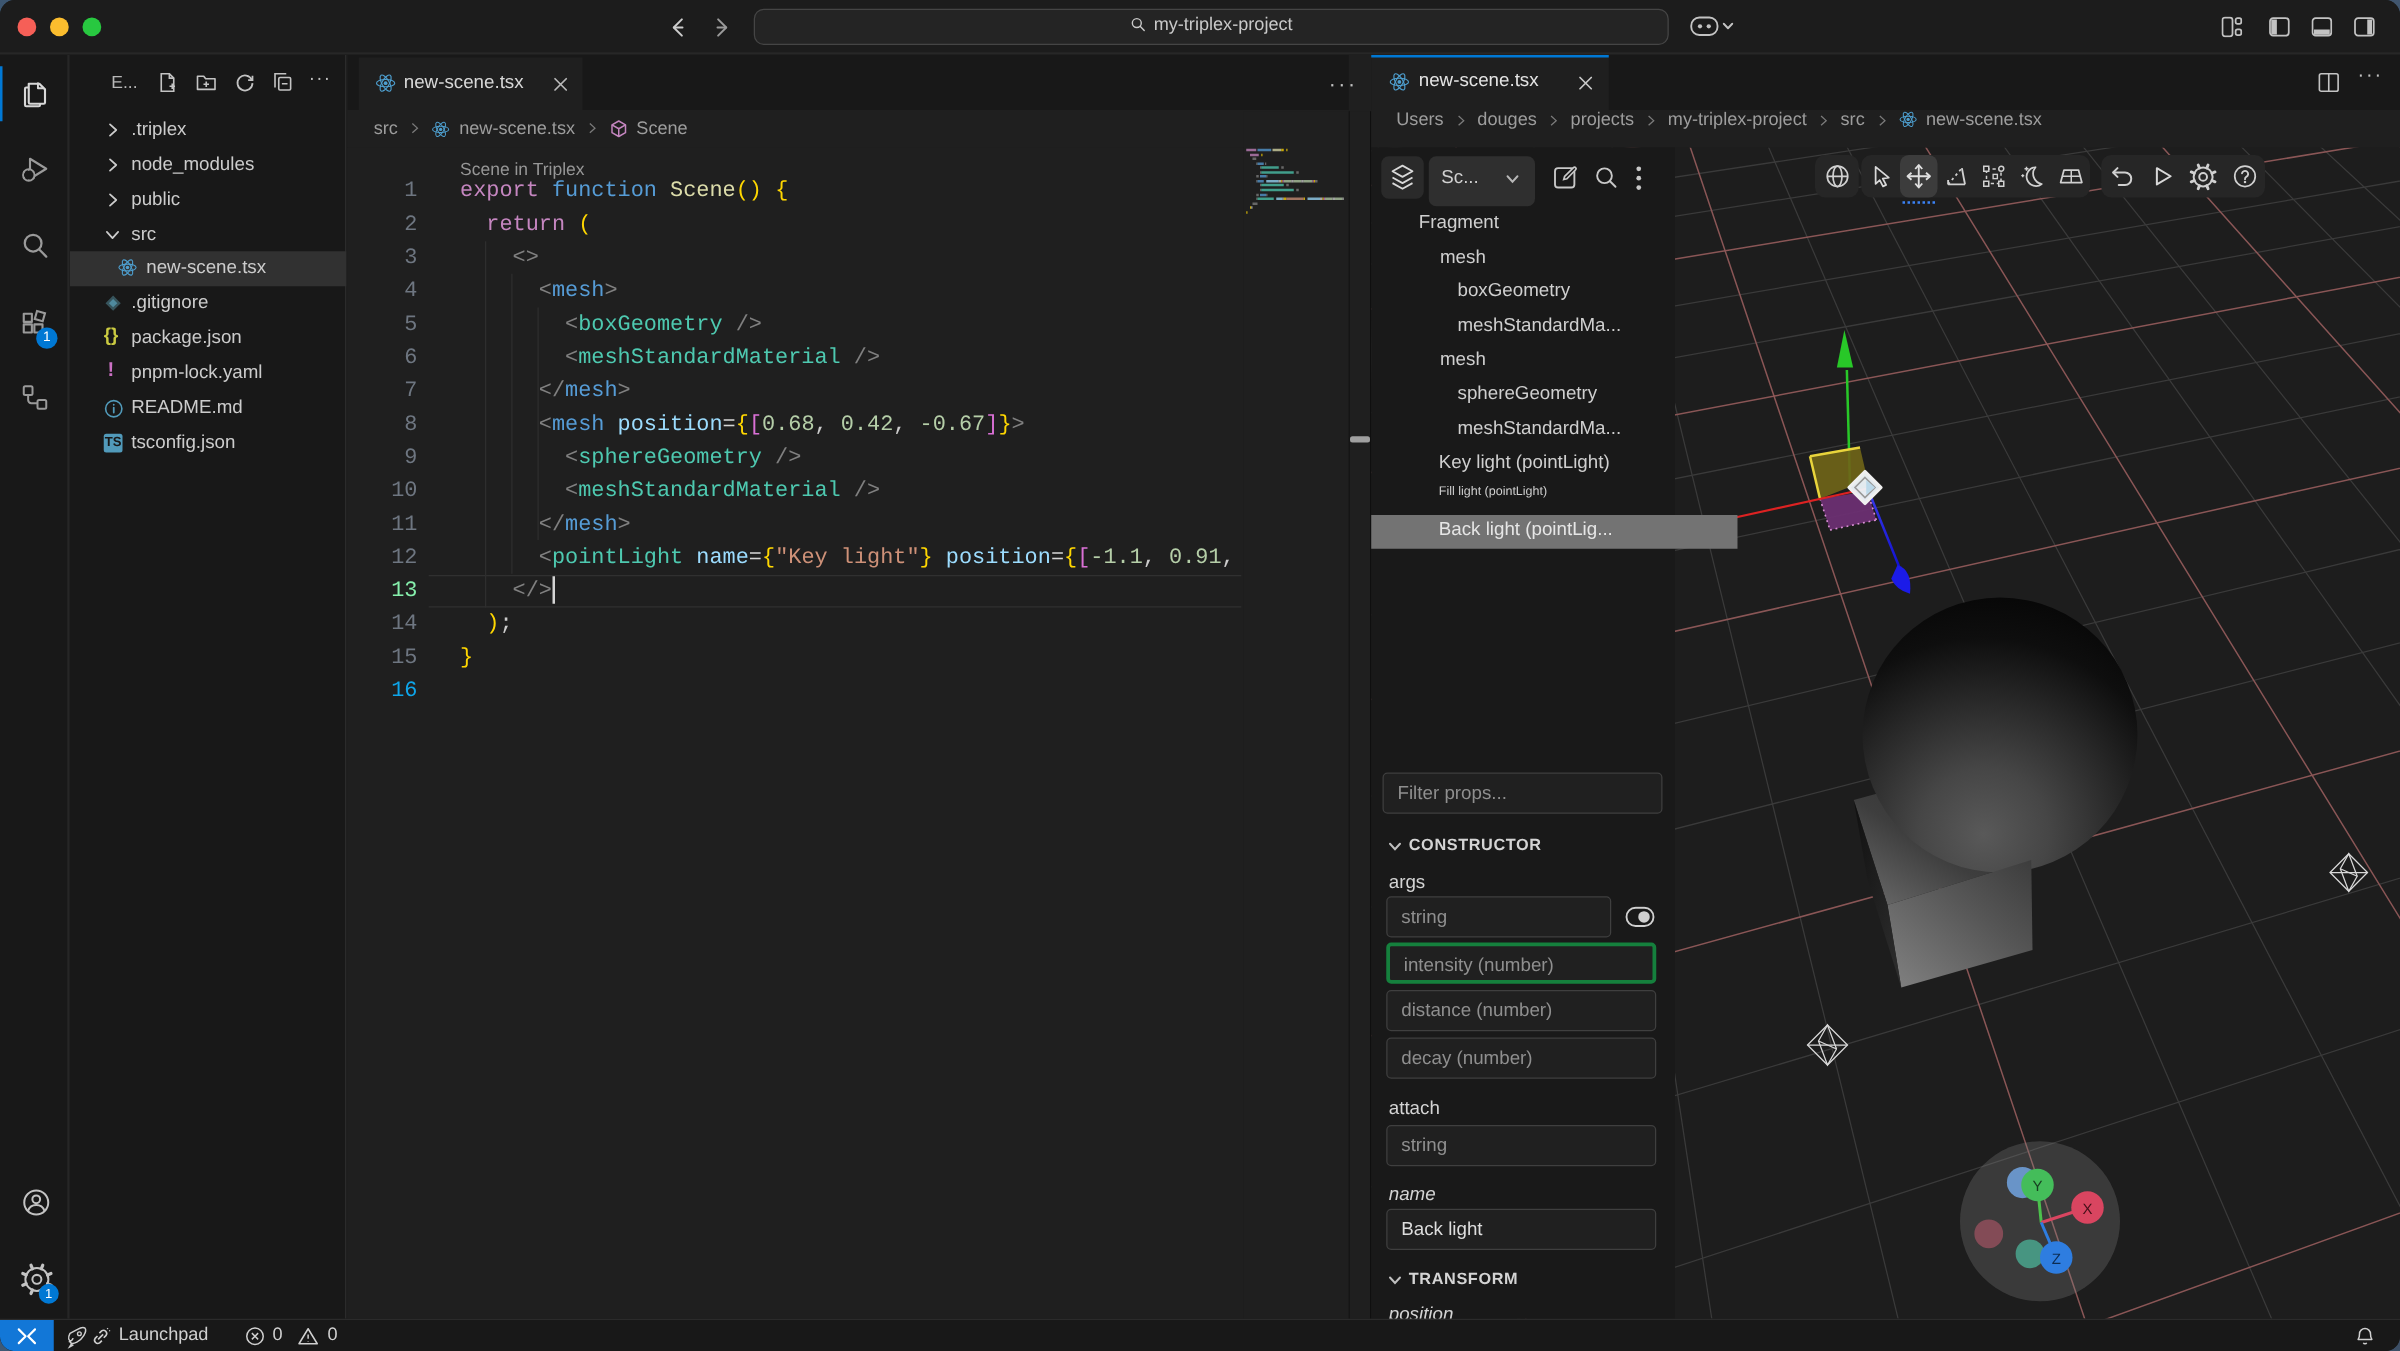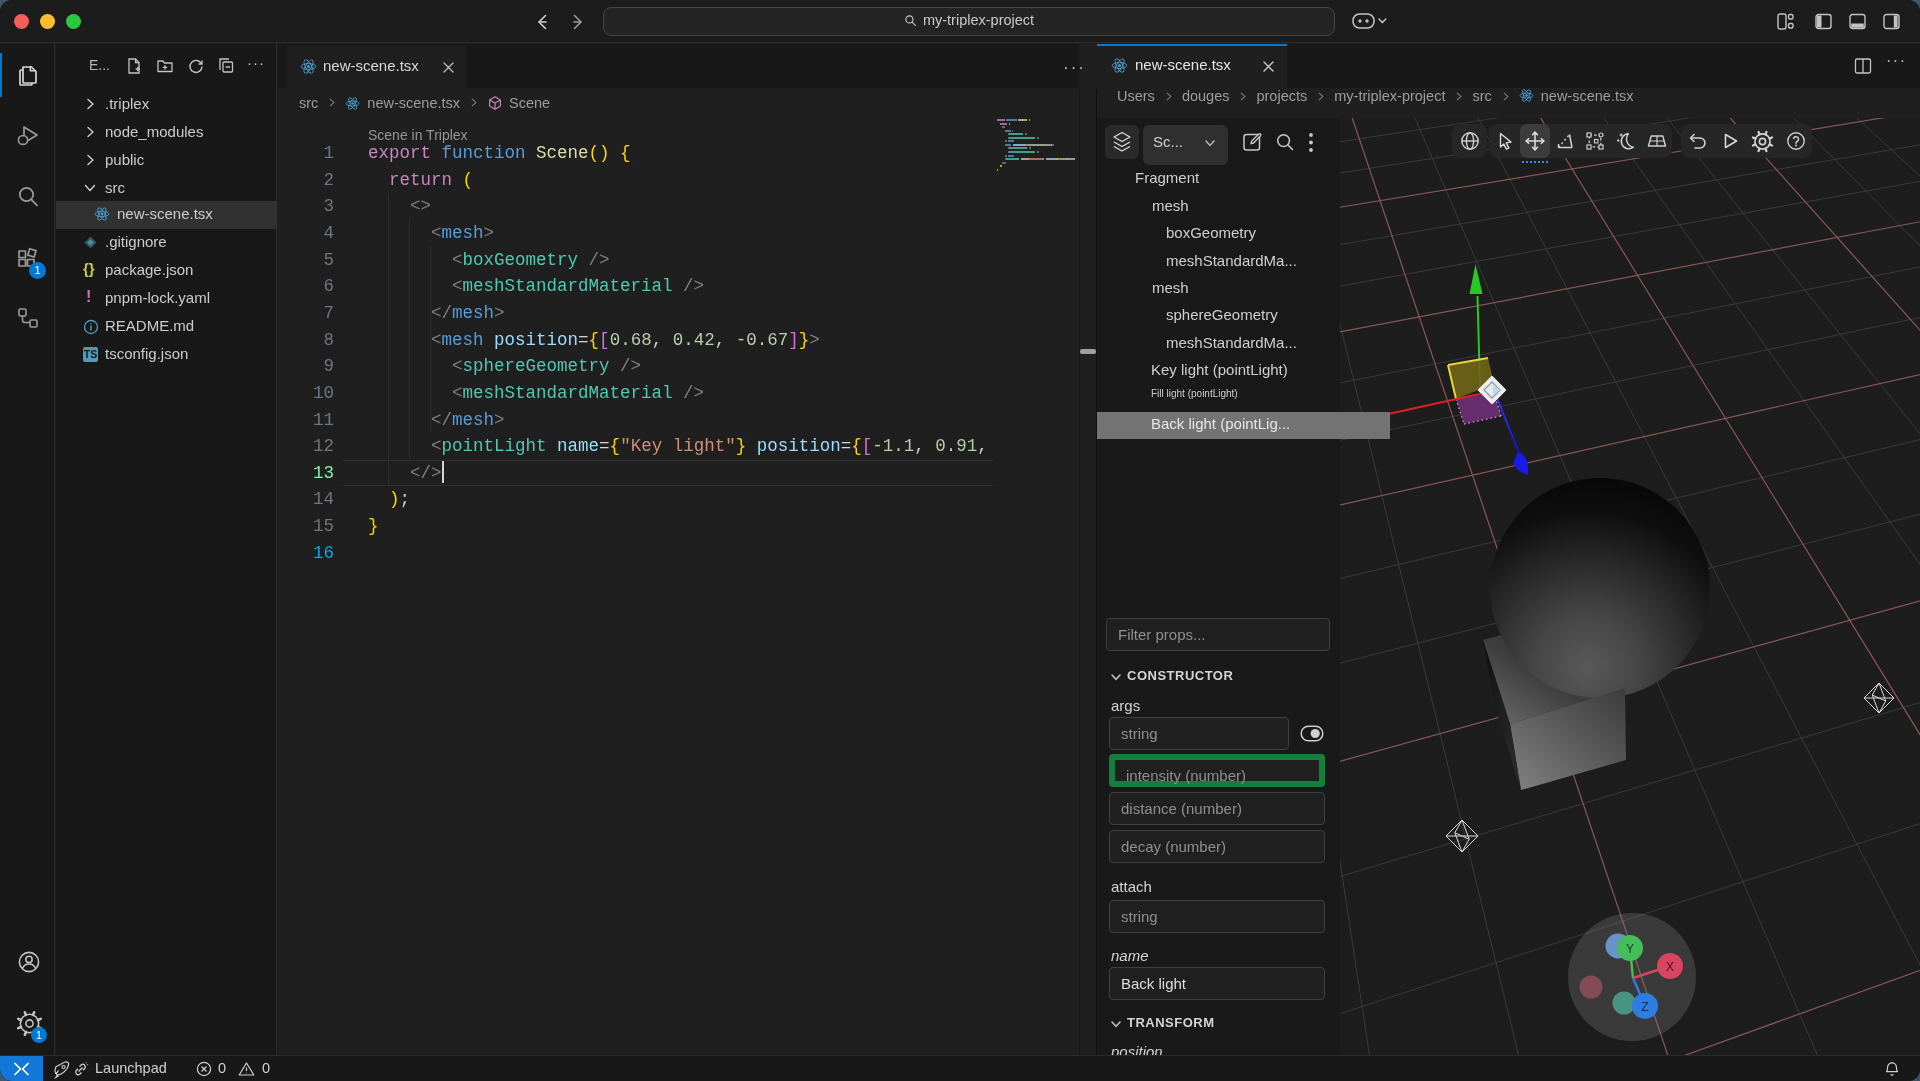--- a/index.html
+++ b/index.html
@@ -542,21 +542,21 @@
       </svg>
  <div class="abs" style="left:30px;top:550px;color:#d4d4d4;font-size:13px;font-weight:bold;letter-spacing:.5px">CONSTRUCTOR</div>
  <div class="abs" style="left:14px;top:579px;color:#d4d4d4;font-size:15px">args</div>
  <div class="abs" style="left:12px;top:599px;width:180px;height:33px;background:#202020;border:1px solid #3f3f3f;border-radius:4px">
         <span style="position:absolute;left:11px;top:7px;color:#8f8f8f;font-size:15px">string</span>
       </div>
  <svg style="position:absolute;left:203px;top:607px" width="24" height="17" viewBox="0 0 24 17">
         <rect x="1.2" y="1.2" width="21.6" height="14.6" rx="7.3" stroke="#d0d0d0" stroke-width="1.5" fill="none"></rect>
         <circle cx="15.2" cy="8.5" r="4.6" fill="#d0d0d0"></circle>
       </svg>
- <div class="abs" style="left:12px;top:636px;width:216px;height:33px;background:#202020;border:6px solid #15803d;border-radius:4px">
+ <div class="abs" style="left:12px;top:636px;width:216px;height:33px;background:#202020;border:3px solid #15803d;border-radius:4px">
         <span style="position:absolute;left:11px;top:7px;color:#8f8f8f;font-size:15px">intensity (number)</span>
       </div>
  <div class="abs" style="left:12px;top:674px;width:216px;height:33px;background:#202020;border:1px solid #3f3f3f;border-radius:4px">
         <span style="position:absolute;left:11px;top:7px;color:#8f8f8f;font-size:15px">distance (number)</span>
       </div>
  <div class="abs" style="left:12px;top:712px;width:216px;height:33px;background:#202020;border:1px solid #3f3f3f;border-radius:4px">
         <span style="position:absolute;left:11px;top:7px;color:#8f8f8f;font-size:15px">decay (number)</span>
       </div>
  <div class="abs" style="left:14px;top:760px;color:#d4d4d4;font-size:15px">attach</div>
  <div class="abs" style="left:12px;top:782px;width:216px;height:33px;background:#202020;border:1px solid #3f3f3f;border-radius:4px">

